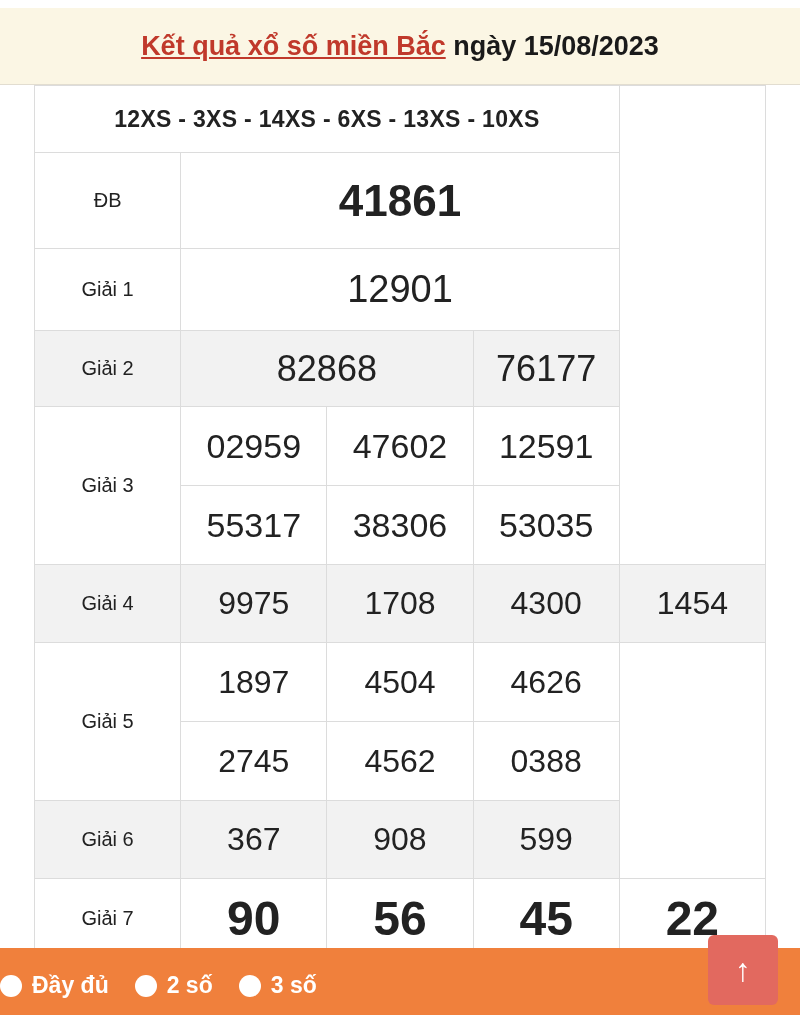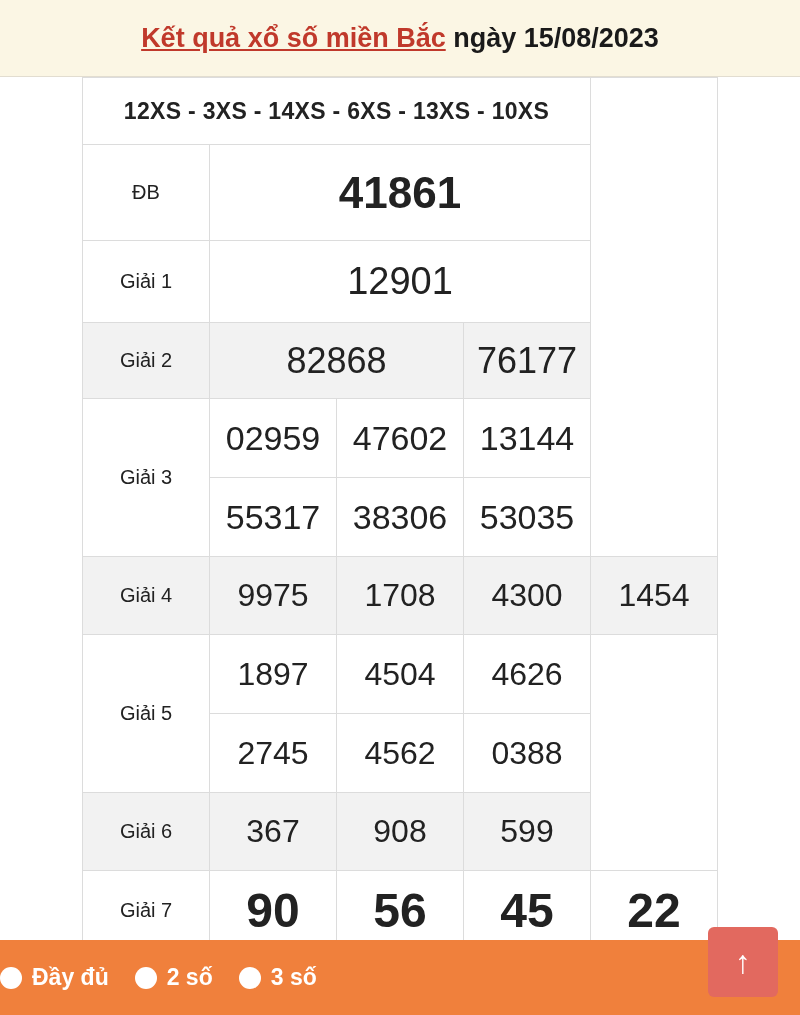--- a/index.html
+++ b/index.html
@@ -21,34 +21,35 @@
     background: #ffffff;
   }
   
   .header {
     height: 76px;
     background: #fbf6e4;
     display: flex;
     align-items: center;
     justify-content: center;
     border-bottom: 1px solid #e2ddd0;
+    margin-top: 8px;
   }
   .header-title {
     font-size: 27px;
     font-weight: bold;
     color: #1a1a1a;
     white-space: nowrap;
   }
   .header-title .red {
     color: #c0392b;
     text-decoration: underline;
   }
   
   .result-table {
-    width: 636px;
+    width: 732px;
     margin: 0 auto;
     border-collapse: collapse;
     table-layout: fixed;
     border: 1px solid #dcdcdc;
   }
   .result-table td {
     border: 1px solid #dcdcdc;
     text-align: center;
     vertical-align: middle;
     color: #222222;
@@ -181,21 +182,21 @@
     <tr class="row-grey h-g2">
       <td class="label-cell">Giải 2</td>
       <td class="num num-g2" colspan="2">82868</td>
       <td class="num num-g2">76177</td>
     </tr>
 
     <tr class="row-white h-g3">
       <td class="label-cell" rowspan="2">Giải 3</td>
       <td class="num num-g3">02959</td>
       <td class="num num-g3">47602</td>
-      <td class="num num-g3">13144</td>
+      <td class="num num-g3">12591</td>
     </tr>
     <tr class="row-white h-g3">
       <td class="num num-g3">55317</td>
       <td class="num num-g3">38306</td>
       <td class="num num-g3">53035</td>
     </tr>
 
     <tr class="row-grey h-g4">
       <td class="label-cell">Giải 4</td>
       <td class="num num-g4">9975</td>

